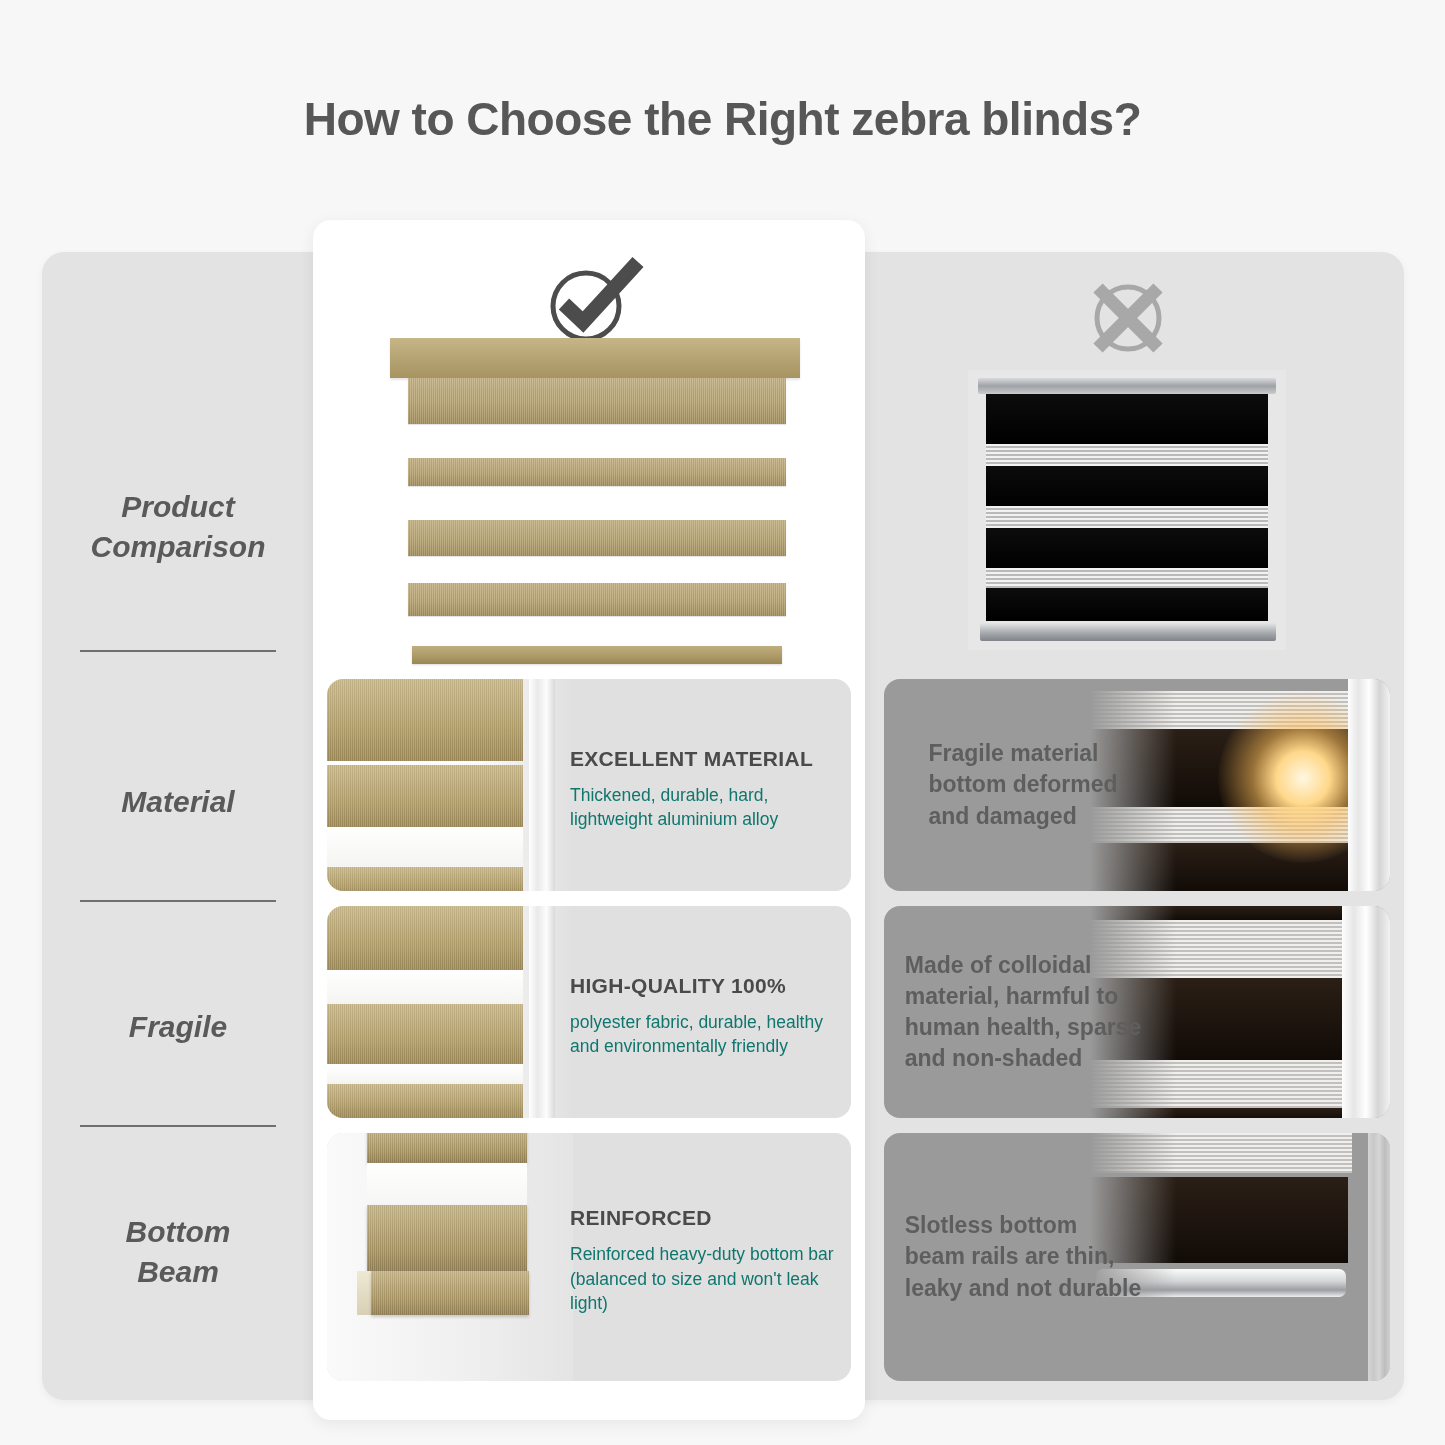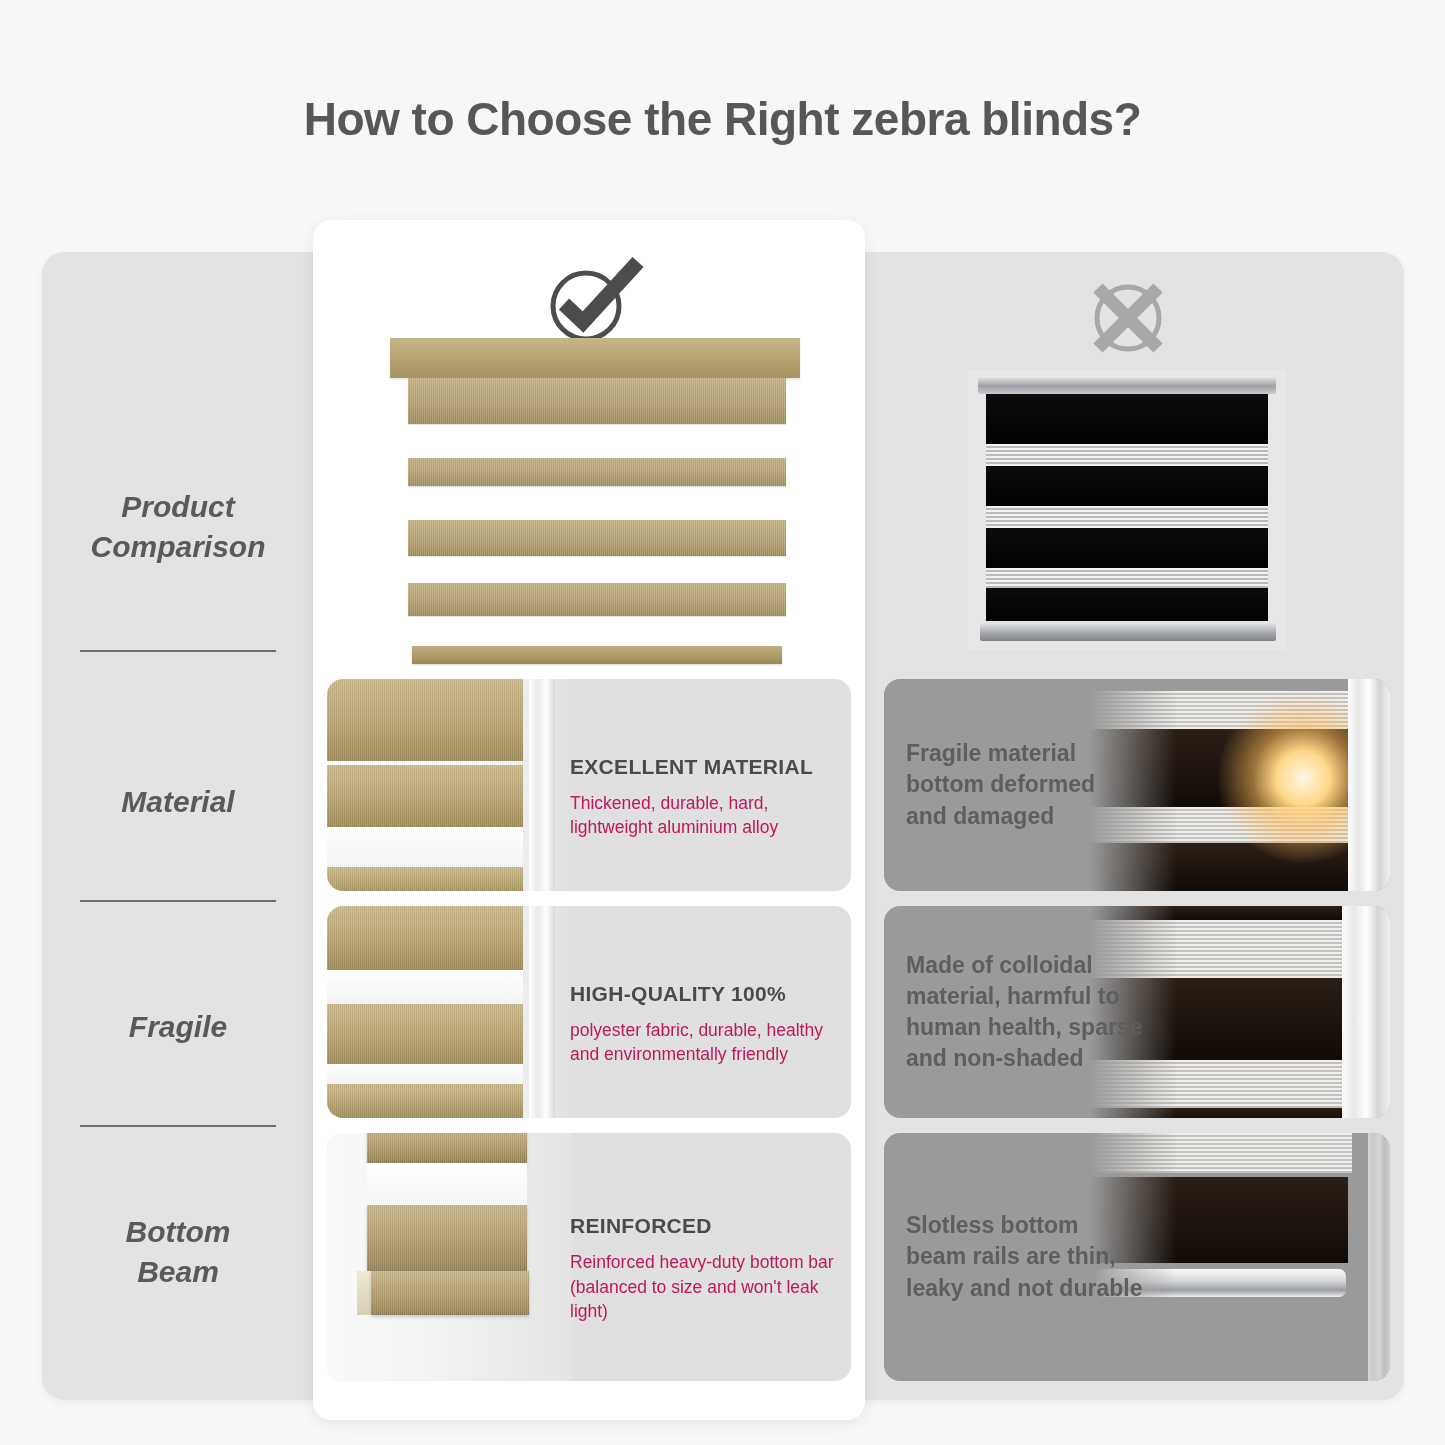--- a/index.html
+++ b/index.html
@@ -117,33 +117,33 @@
   }
   .feat.bad {
     left: 884px; width: 506px;
     background: #9a9a9a;
   }
   .feat.r0 { top: 679px; height: 212px; }
   .feat.r1 { top: 906px; height: 212px; }
   .feat.r2 { top: 1133px; height: 248px; }
 
   .feat-text-good {
-    position: absolute; left: 243px; top: 12px; width: 281px; height: 100%;
+    position: absolute; left: 243px; top: 4px; width: 281px; height: 100%;
     display: flex; flex-direction: column; justify-content: center;
   }
   .feat-title {
     font-size: 21px; font-weight: bold; color: #4a4a4a;
     letter-spacing: 0.3px; margin-bottom: 12px;
   }
   .feat-body {
-    font-size: 17.5px; color: #be185d; line-height: 1.4;
+    font-size: 17.5px; color: #0f766e; line-height: 1.4;
   }
   .feat-text-bad {
-    position: absolute; left: 22px; top: 0; width: 258px; height: 100%;
-    display: flex; align-items: center;
+    position: absolute; left: 10px; top: 0; width: 258px; height: 100%;
+    display: flex; align-items: center; justify-content: center;
   }
   .feat-text-bad .line {
     font-size: 23px; font-weight: bold; color: #5e5e5e; line-height: 1.35;
   }
 
   
   .photo { position: absolute; top: 0; height: 100%; }
   .photo.good { left: 0; width: 246px; }
   .photo.bad  { right: 0; width: 300px; }
 

